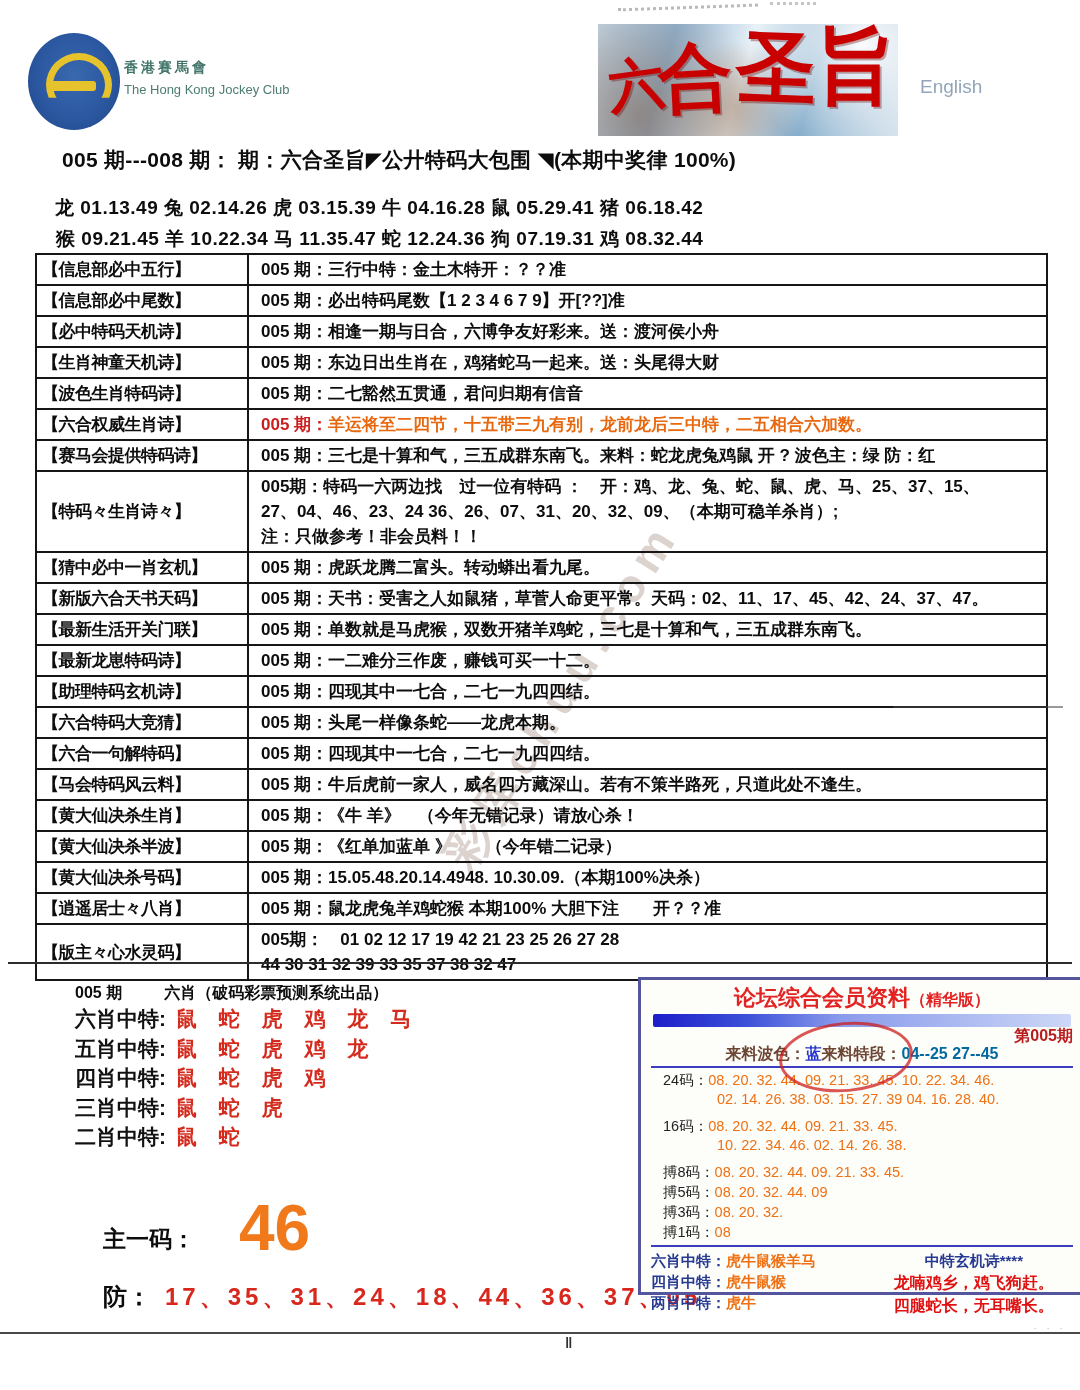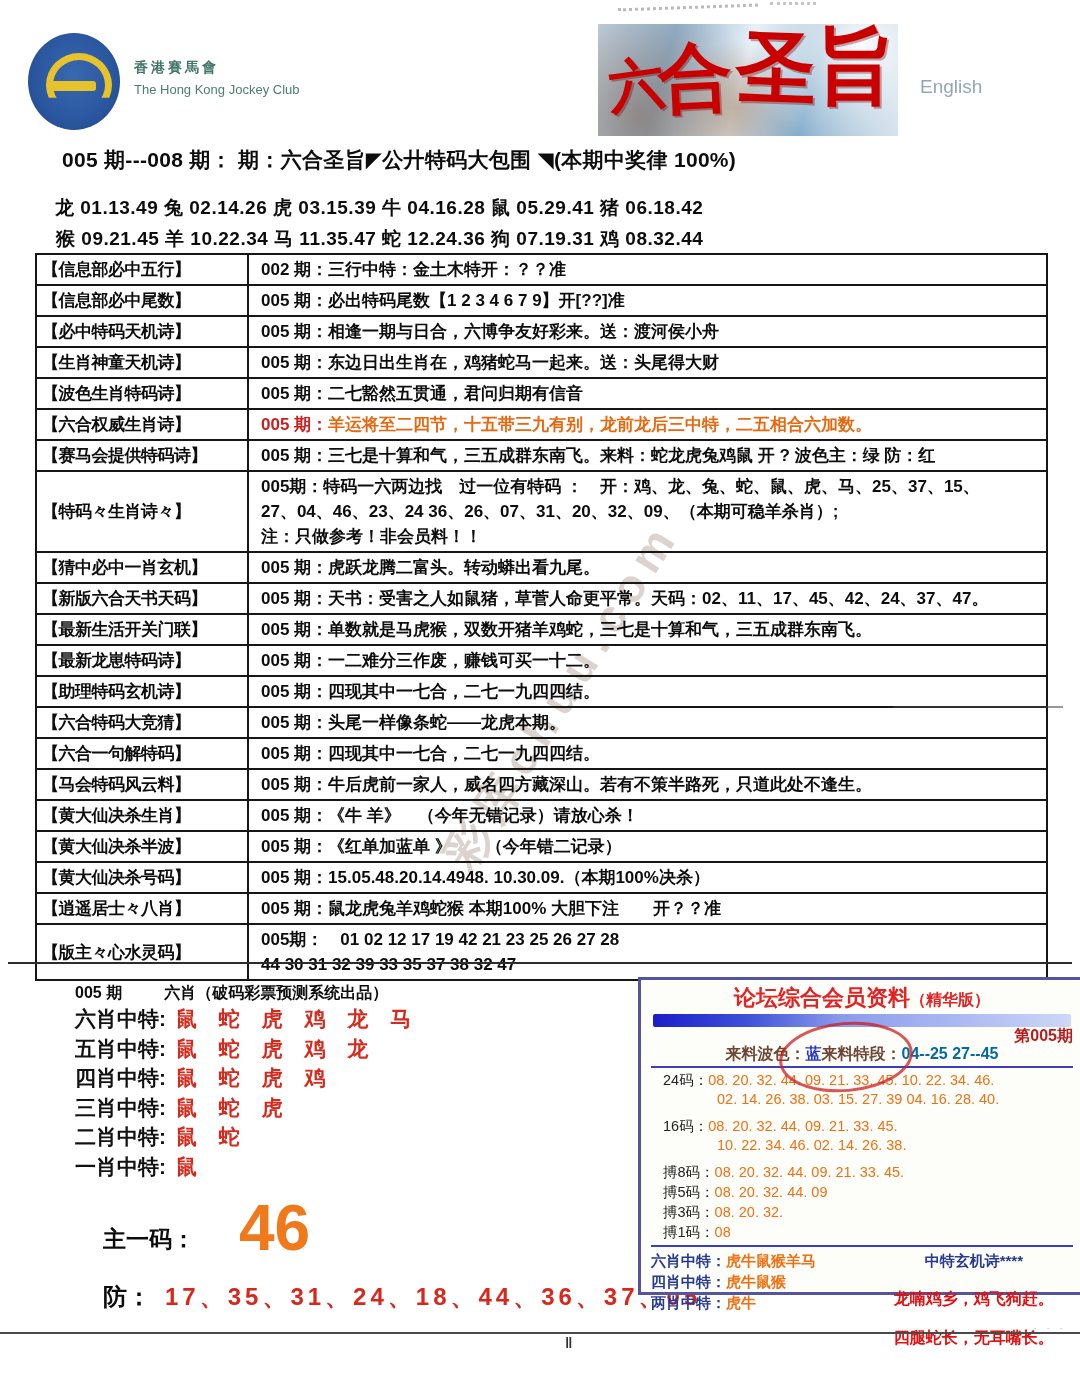--- a/index.html
+++ b/index.html
@@ -1,20 +1,20 @@
 <!DOCTYPE html>
 <html><head>
 <meta charset="utf-8">
 <style>
   html,body{margin:0;padding:0;}
   body{width:1080px;height:1390px;background:#fff;position:relative;overflow:hidden;
        font-family:"Liberation Sans","DejaVu Sans",sans-serif;color:#0d0d0d;}
   .abs{position:absolute;}
   
-  .logo{left:28px;top:33px;display:flex;gap:14px;}
+  .logo{left:28px;top:33px;display:flex;gap:4px;}
   .logo-oval{width:92px;height:97px;border-radius:50%;position:relative;overflow:hidden;
     background:radial-gradient(ellipse at 50% 45%, #3a69b0 0%, #2b58a0 55%, #1f4689 100%);}
   .logo-oval::before{content:"";position:absolute;left:18px;top:20px;width:52px;height:50px;
     border:7px solid #e6c22c;border-radius:50%;clip-path:polygon(0 0,100% 0,100% 70%,0 70%);}
   .logo-oval::after{content:"";position:absolute;left:22px;top:48px;width:46px;height:10px;background:#e6c22c;border-radius:3px;}
   .logo-cn{color:#41756a;font-size:14px;font-weight:bold;letter-spacing:3px;margin-top:26px;}
   .logo-en{color:#4d7d72;font-size:13px;margin-top:5px;}
   .banner{left:598px;top:24px;width:300px;height:112px;
     background:
       radial-gradient(circle at 88% 18%, rgba(255,255,255,.95), transparent 42%),
@@ -78,21 +78,21 @@
   .cline{font-size:14.5px;font-weight:normal;line-height:19px;color:#222;white-space:nowrap;}
   .cline .num{color:#ef7113;}
   .cline.cont{padding-left:54px;}
   .mbox-footer{display:flex;margin-top:1px;}
   .mf-left{width:53%;}
   .mf-left .fline{font-size:15px;font-weight:bold;line-height:21px;white-space:nowrap;}
   .mf-left .lab{color:#273a92;}
   .mf-left .val{color:#ef7113;}
   .mf-right{width:47%;}
   .poem-title{color:#273a92;font-size:15px;font-weight:bold;text-align:center;line-height:21px;}
-  .poem-line{color:#e01111;font-size:16px;font-weight:bold;text-align:center;line-height:23px;margin-top:16px;}
+  .poem-line{color:#e01111;font-size:16px;font-weight:bold;text-align:center;line-height:23px;}
   .stamp{position:absolute;left:138px;top:42px;width:128px;height:64px;border:3px solid rgba(204,30,30,.75);
          border-radius:50%;transform:rotate(-5deg);}
 </style>
 </head>
 <body>
 
 <div class="abs logo">
   <div class="logo-oval"></div>
   <div>
     <div class="logo-cn">香港賽馬會</div>
@@ -117,21 +117,21 @@
     <div>猴 09.21.45 羊 10.22.34 马 11.35.47 蛇 12.24.36 狗 07.19.31 鸡 08.32.44</div>
   </div>
 
 <div class="abs wm">彩库chuu.com</div>
 
 <table class="abs main-table">
     <tbody id="tbody">
       <tr>
         <td class="lbl">【信息部必中五行】</td>
         <td class="val">
-          <div class="tline">002 期：三行中特：金土木特开：？？准</div>
+          <div class="tline">005 期：三行中特：金土木特开：？？准</div>
         </td>
       </tr>
       <tr>
         <td class="lbl">【信息部必中尾数】</td>
         <td class="val">
           <div class="tline">005 期：必出特码尾数【1 2 3 4 6 7 9】开[??]准</div>
         </td>
       </tr>
       <tr>
         <td class="lbl">【必中特码天机诗】</td>
@@ -259,21 +259,20 @@
 <div class="abs bl">
   <div class="bl-title">
     <span>005 期</span><span class="name">六肖（破码彩票预测系统出品）</span>
   </div>
   <div id="preds">
       <div class="pred"><span class="lab">六肖中特:</span><span class="val">鼠 蛇 虎 鸡 龙 马</span></div>
       <div class="pred"><span class="lab">五肖中特:</span><span class="val">鼠 蛇 虎 鸡 龙</span></div>
       <div class="pred"><span class="lab">四肖中特:</span><span class="val">鼠 蛇 虎 鸡</span></div>
       <div class="pred"><span class="lab">三肖中特:</span><span class="val">鼠 蛇 虎</span></div>
       <div class="pred"><span class="lab">二肖中特:</span><span class="val">鼠 蛇</span></div>
-      <div class="pred"><span class="lab">一肖中特:</span><span class="val">鼠</span></div>
     </div>
 </div>
 
 <div class="abs main-code">
   <span class="lab">主一码：</span>
   <span class="val">46</span>
 </div>
 
 <div class="abs guard">
   <span class="lab">防：</span><span class="val">17、35、31、24、18、44、36、37、05</span>

